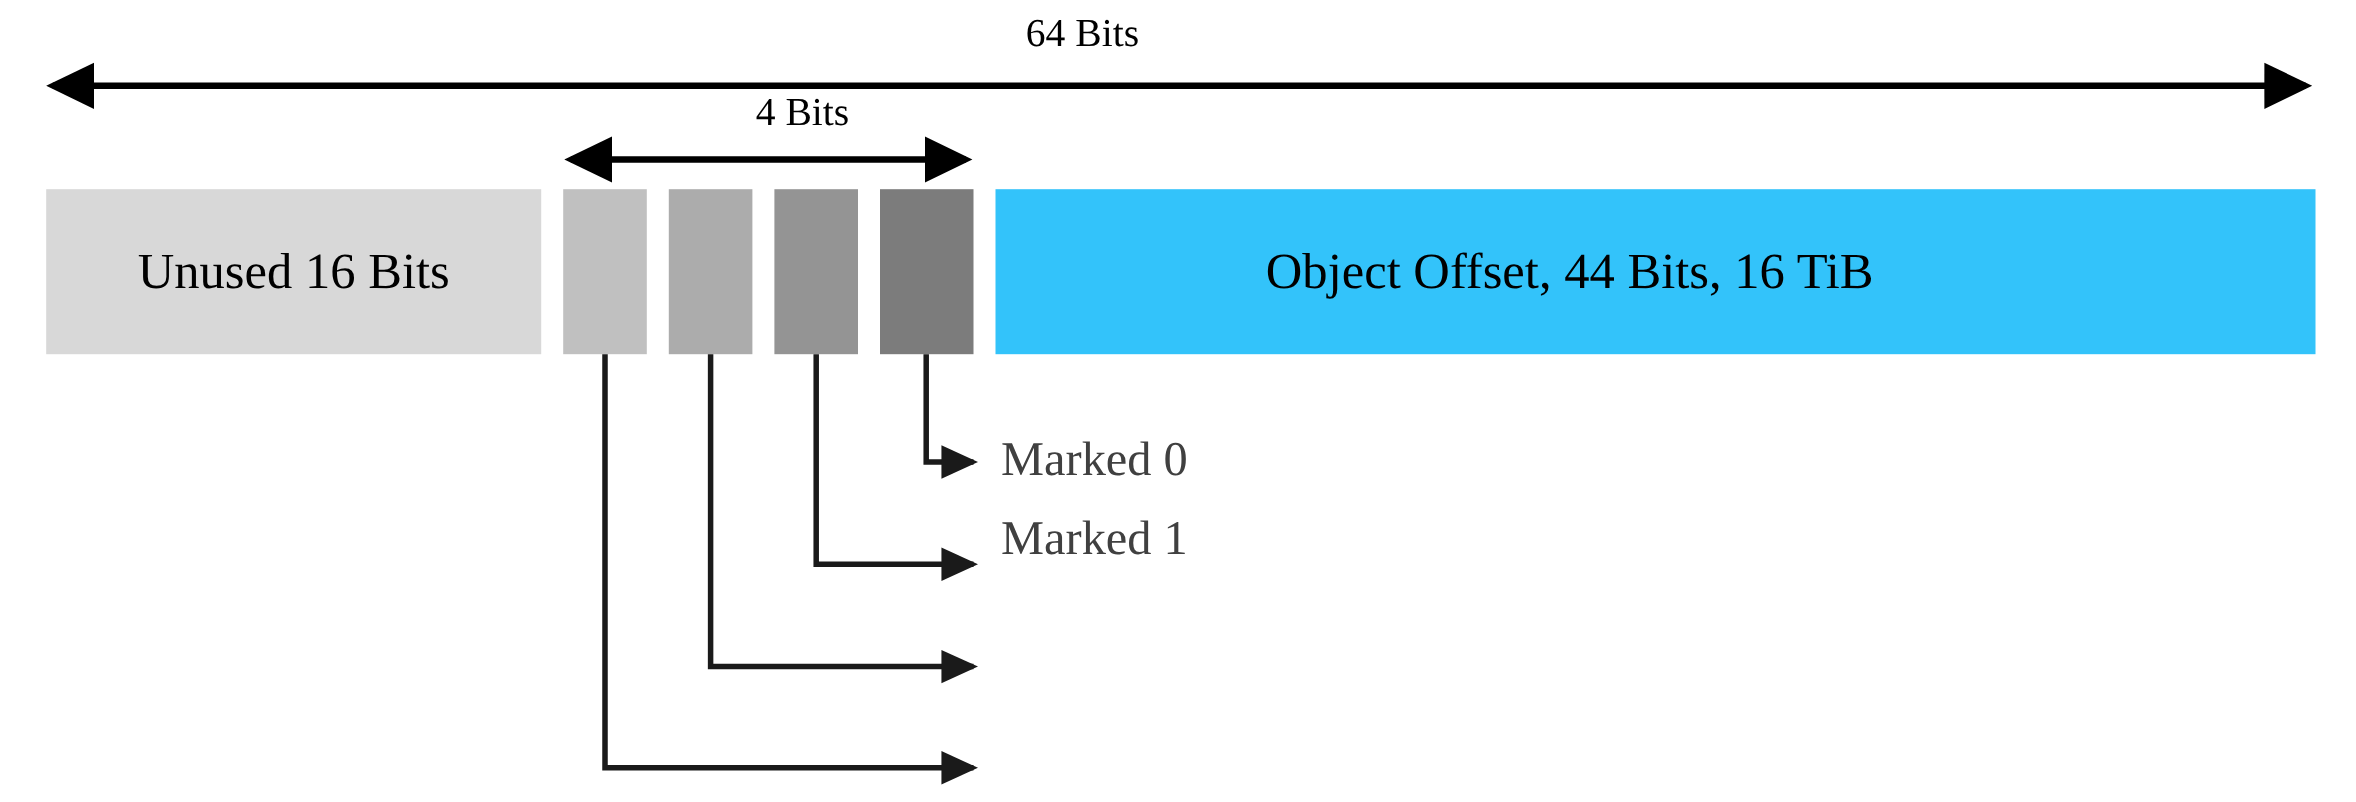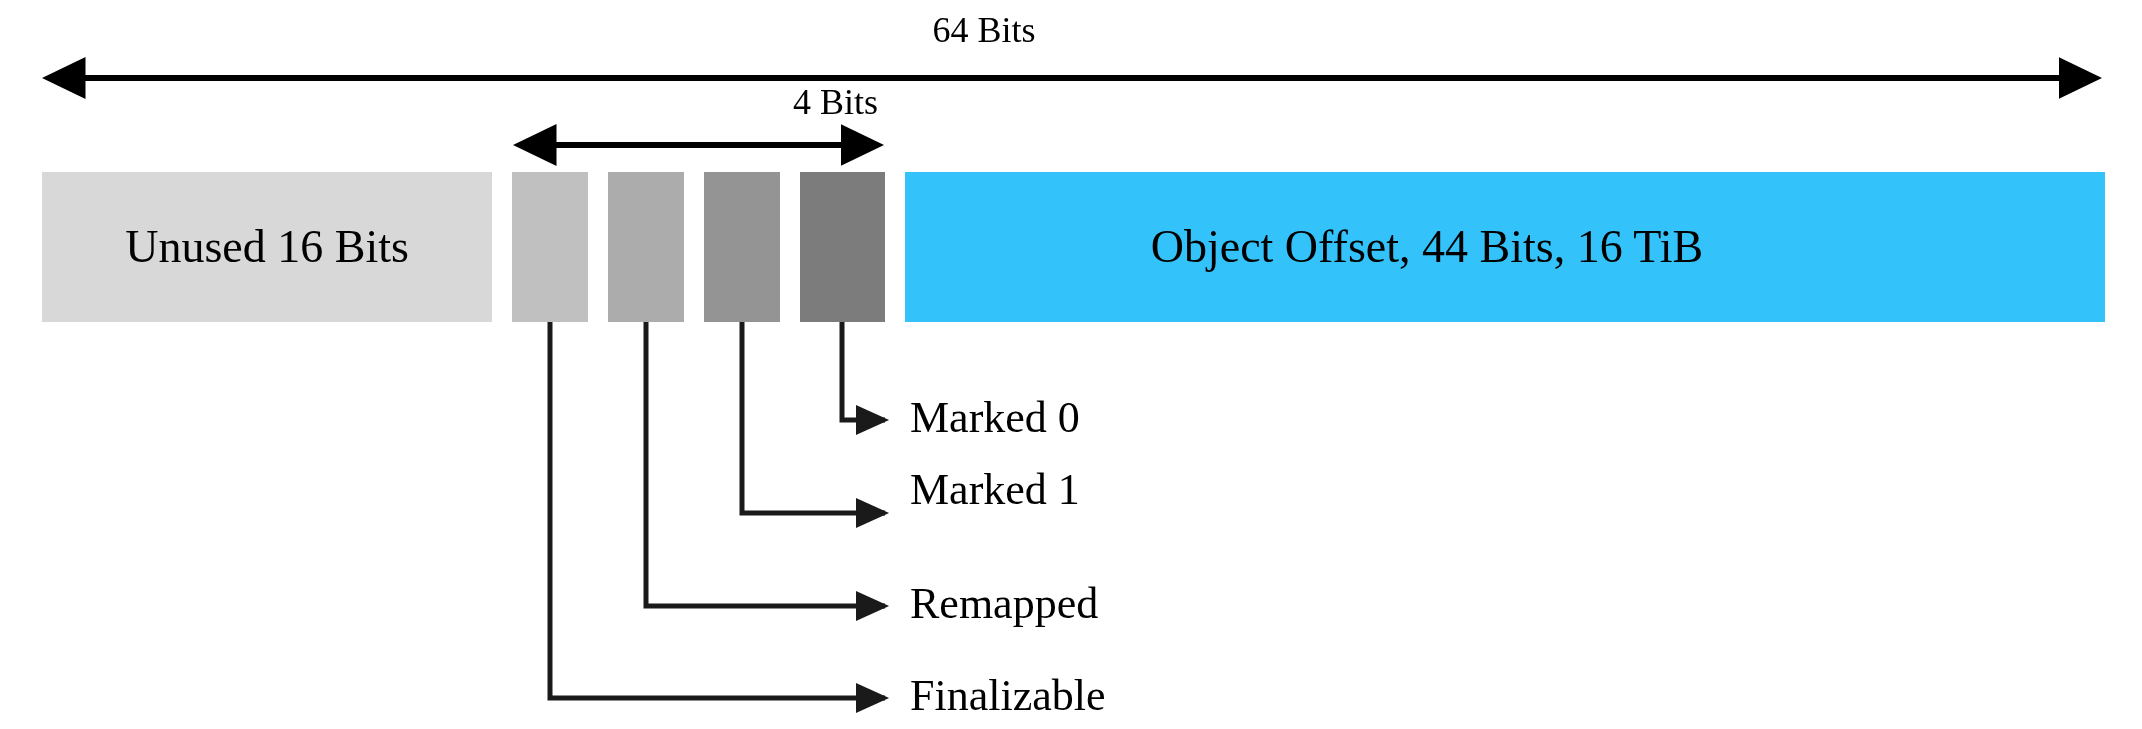--- a/index.html
+++ b/index.html
@@ -41,21 +41,21 @@
     position: absolute;
     color: #000000;
     font-family: "Liberation Serif", "DejaVu Serif", serif;
     font-size: 36px;
     line-height: 1;
     white-space: nowrap;
     text-align: center;
   }
   .callout-label {
     position: absolute;
-    color: #000000;
+    color: #404040;
     font-family: "Liberation Serif", "DejaVu Serif", serif;
     font-size: 44px;
     line-height: 1;
     white-space: nowrap;
   }
 </style>
 </head>
 <body>
 
 <div id="canvas" style="background: rgb(255, 255, 255);">
@@ -98,27 +98,25 @@
 
     <path d="M 742 322 L 742 513 L 885 513" fill="none" stroke="#1a1a1a" stroke-width="5" marker-end="url(#arrow-lead)"></path>
 
     <path d="M 646 322 L 646 606 L 885 606" fill="none" stroke="#1a1a1a" stroke-width="5" marker-end="url(#arrow-lead)"></path>
 
     <path d="M 550 322 L 550 698 L 885 698" fill="none" stroke="#1a1a1a" stroke-width="5" marker-end="url(#arrow-lead)"></path>
   </svg>
 
   <div class="dim-label" style="left: 0px; top: 12px; width: 1968px;">64 Bits</div>
 
-  <div class="dim-label" style="left: 519px; top: 84px; width: 359px; text-align: right;">4 Bits</div>
+  <div class="dim-label" style="left: 550px; top: 84px; width: 359px;">4 Bits</div>
 
   <div class="box-label" style="left: 42px; top: 172px; width: 450px; height: 150px;">Unused 16 Bits</div>
 
   <div class="box-label" style="left: 905px; top: 172px; width: 1044px; height: 150px;">Object Offset, 44 Bits, 16 TiB</div>
 
   <div class="callout-label" style="left: 910px; top: 396px;">Marked 0</div>
 
   <div class="callout-label" style="left: 910px; top: 468px;">Marked 1</div>
 
-  <div class="callout-label" style="left: 910px; top: 582px;">Remapped</div>
 
-  <div class="callout-label" style="left: 910px; top: 674px;">Finalizable</div>
 
 </div>
 
 </body></html>

